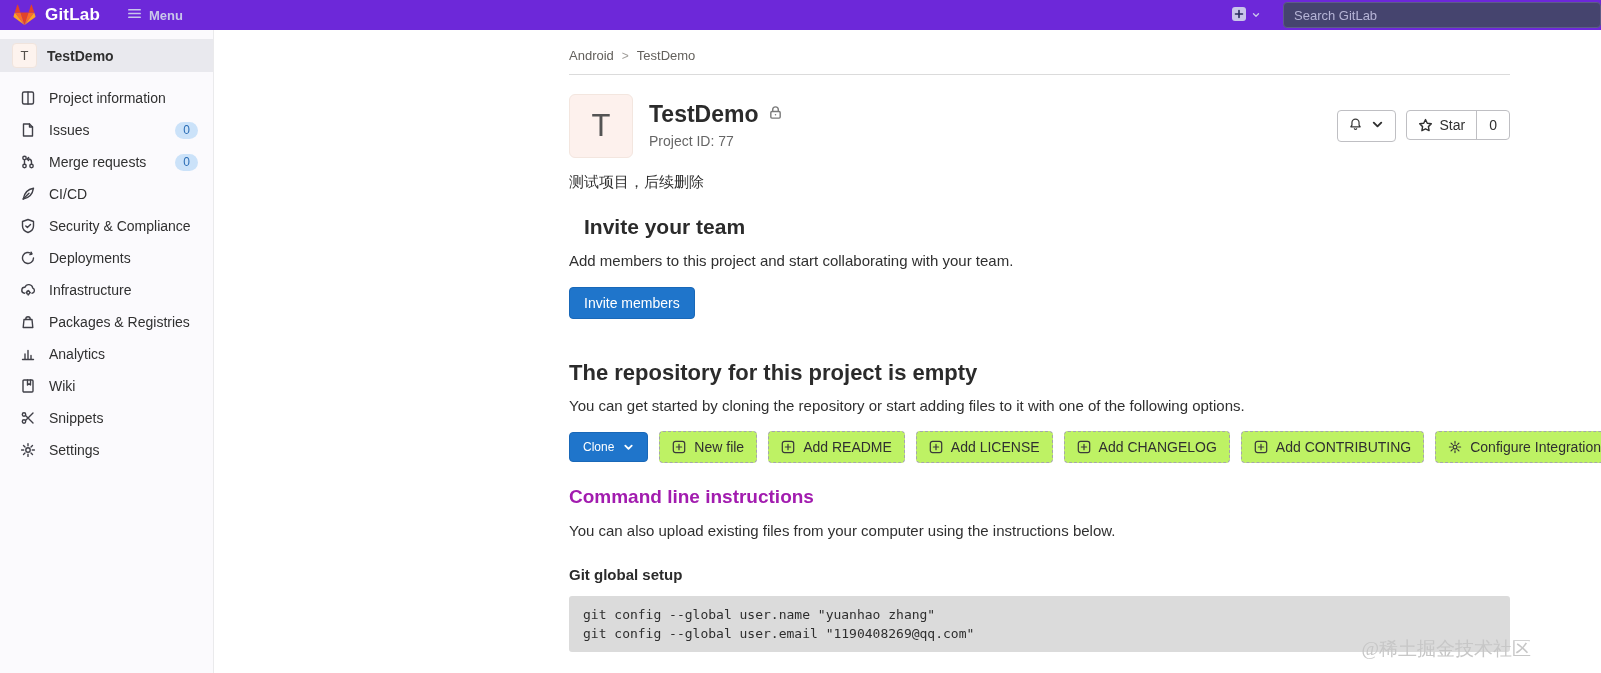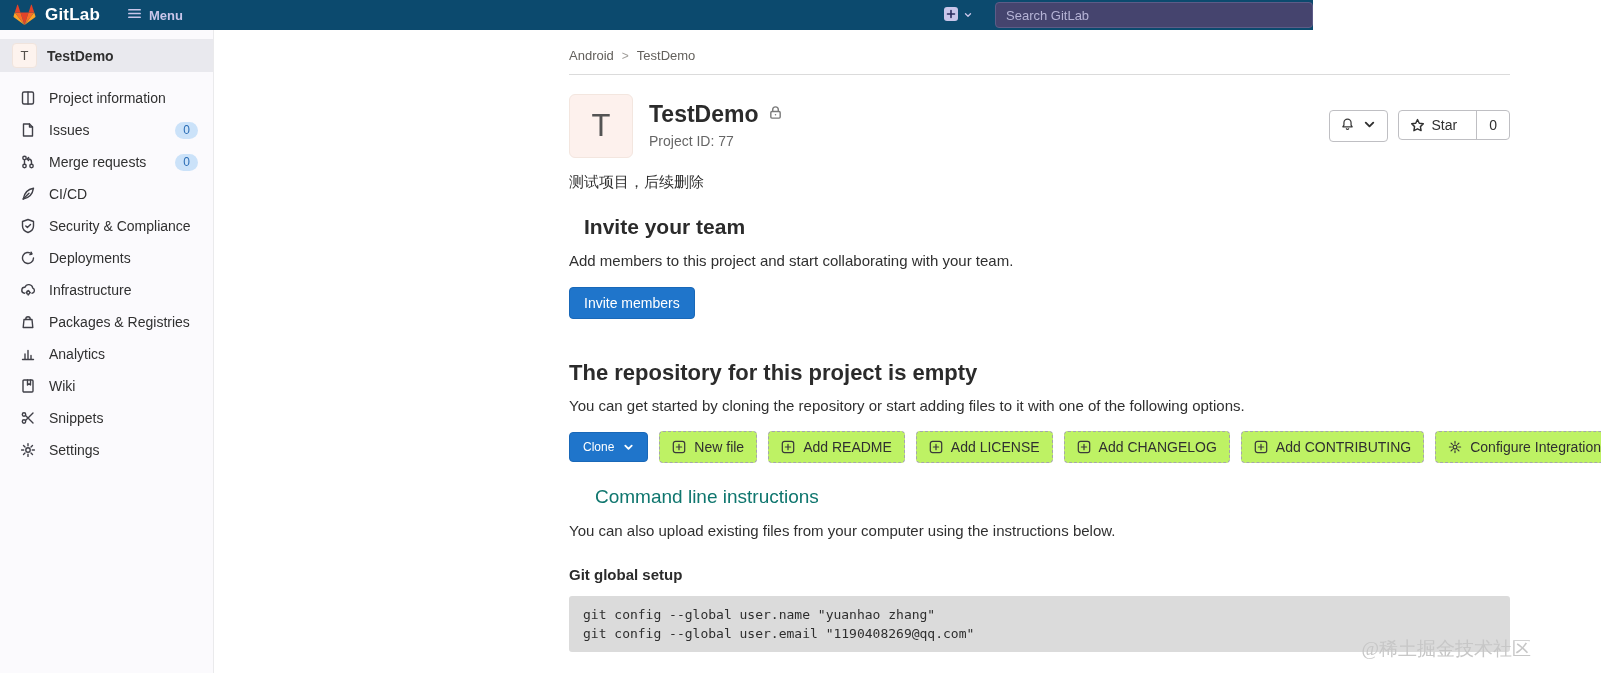--- a/index.html
+++ b/index.html
@@ -3,22 +3,22 @@
 <meta charset="utf-8">
 <style>
   * { margin:0; padding:0; box-sizing:border-box; }
   html,body { width:1601px; height:673px; overflow:hidden; }
   body {
     font-family:"Liberation Sans", sans-serif;
     background:#ffffff; color:#303030; position:relative;
   }
   
   .navbar {
-    position:absolute; top:0; left:0; width:1313px; height:30px;
-    background:#0c4a6e; display:flex; align-items:center; padding-left:13px;
+    position:absolute; top:0; left:0; width:1601px; height:30px;
+    background:#6d28d9; display:flex; align-items:center; padding-left:13px;
   }
   .brand { display:flex; align-items:center; gap:9px; cursor:pointer; }
   .brand svg { width:23px; height:22px; }
   .brand-text { color:#ffffff; font-size:17px; font-weight:700; letter-spacing:.2px; }
   .menu-btn {
     display:flex; align-items:center; gap:7px; margin-left:27px;
     background:transparent; border:none; cursor:pointer;
     color:#c9c6ea; font-size:13px; font-weight:700; font-family:inherit;
   }
   .menu-btn svg { width:15px; height:15px; }
@@ -76,21 +76,21 @@
   .proj-title { font-size:23px; font-weight:600; color:#2b2b2b; }
   .lock-icon svg { width:15px; height:15px; stroke:#7a7a7a; fill:none; stroke-width:1.5; }
   .proj-id { margin-top:5px; font-size:14px; color:#666666; }
   .header-actions { margin-left:auto; margin-top:16px; display:flex; gap:10px; align-items:flex-start; }
   .btn-outline {
     display:flex; align-items:center; background:#fff; border:1px solid #bfbfc3;
     border-radius:4px; cursor:pointer; font-family:inherit; font-size:14px; color:#303030;
   }
   .bell-btn { padding:6px 10px; gap:7px; }
   .bell-btn svg { width:15px; height:15px; stroke:#383838; fill:none; stroke-width:1.3; stroke-linecap:round; stroke-linejoin:round; }
-  .star-group { display:flex; border:1px solid #bfbfc3; border-radius:4px; overflow:hidden; background:#fff;gap:8px; }
+  .star-group { display:flex; border:1px solid #bfbfc3; border-radius:4px; overflow:hidden; background:#fff; }
   .star-seg { display:flex; align-items:center; gap:7px; padding:6px 11px; font-size:14px; cursor:pointer; }
   .star-seg svg { width:15px; height:15px; stroke:#303030; fill:none; stroke-width:1.5; stroke-linejoin:round; }
   .star-count { border-left:1px solid #bfbfc3; padding:6px 12px; font-size:14px; cursor:pointer; display:flex; align-items:center; }
   .description { margin-top:15px; font-size:15px; color:#303030; }
   .h-invite { margin-top:23px; font-size:21px; font-weight:600; color:#2b2b2b;margin-left:15px; }
   .invite-text { margin-top:13px; font-size:15px; }
   .btn-blue {
     margin-top:18px; display:inline-flex; align-items:center; gap:8px;
     background:#1f75cb; border:1px solid #1968b8; color:#fff; border-radius:4px;
     padding:7px 14px; font-size:14px; cursor:pointer; font-family:inherit;
@@ -102,21 +102,21 @@
     display:flex; align-items:center; gap:9px; background:#1f75cb; border:1px solid #1968b8;
     color:#fff; border-radius:4px; padding:7px 13px; font-size:12px; cursor:pointer; font-family:inherit;
   }
   .clone-btn svg { width:11px; height:11px; stroke:#fff; fill:none; stroke-width:2; stroke-linecap:round; stroke-linejoin:round; }
   .btn-dashed {
     display:flex; align-items:center; gap:8px; background:#bef264;
     border:1px dashed #a6a6ab; color:#303030; border-radius:4px;
     padding:7px 12px; font-size:14px; cursor:pointer; font-family:inherit; white-space:nowrap;
   }
   .btn-dashed svg { width:14px; height:14px; stroke:#3a3a3a; fill:none; stroke-width:1.4; stroke-linecap:round; stroke-linejoin:round; }
-  .h-cli { margin-top:23px; font-size:19px; font-weight:400; color:#0f766e;margin-left:26px; }
+  .h-cli { margin-top:23px; font-size:19px; font-weight:700; color:#a21caf; }
   .cli-text { margin-top:14px; font-size:15px; }
   .h-small { margin-top:27px; font-size:15px; font-weight:700; color:#2b2b2b; }
   .code-block {
     margin-top:13px; background:#dbdbdb; border-radius:3px; padding:9px 14px;
     font-family:"DejaVu Sans Mono","Liberation Mono",monospace; font-size:13px;
     line-height:19px; color:#2f2f2f; width:941px;
   }
   .watermark {
     position:absolute; right:70px; bottom:11px; font-size:19px; color:#c7c7c7;
     font-family:"Liberation Serif", serif; pointer-events:none;

